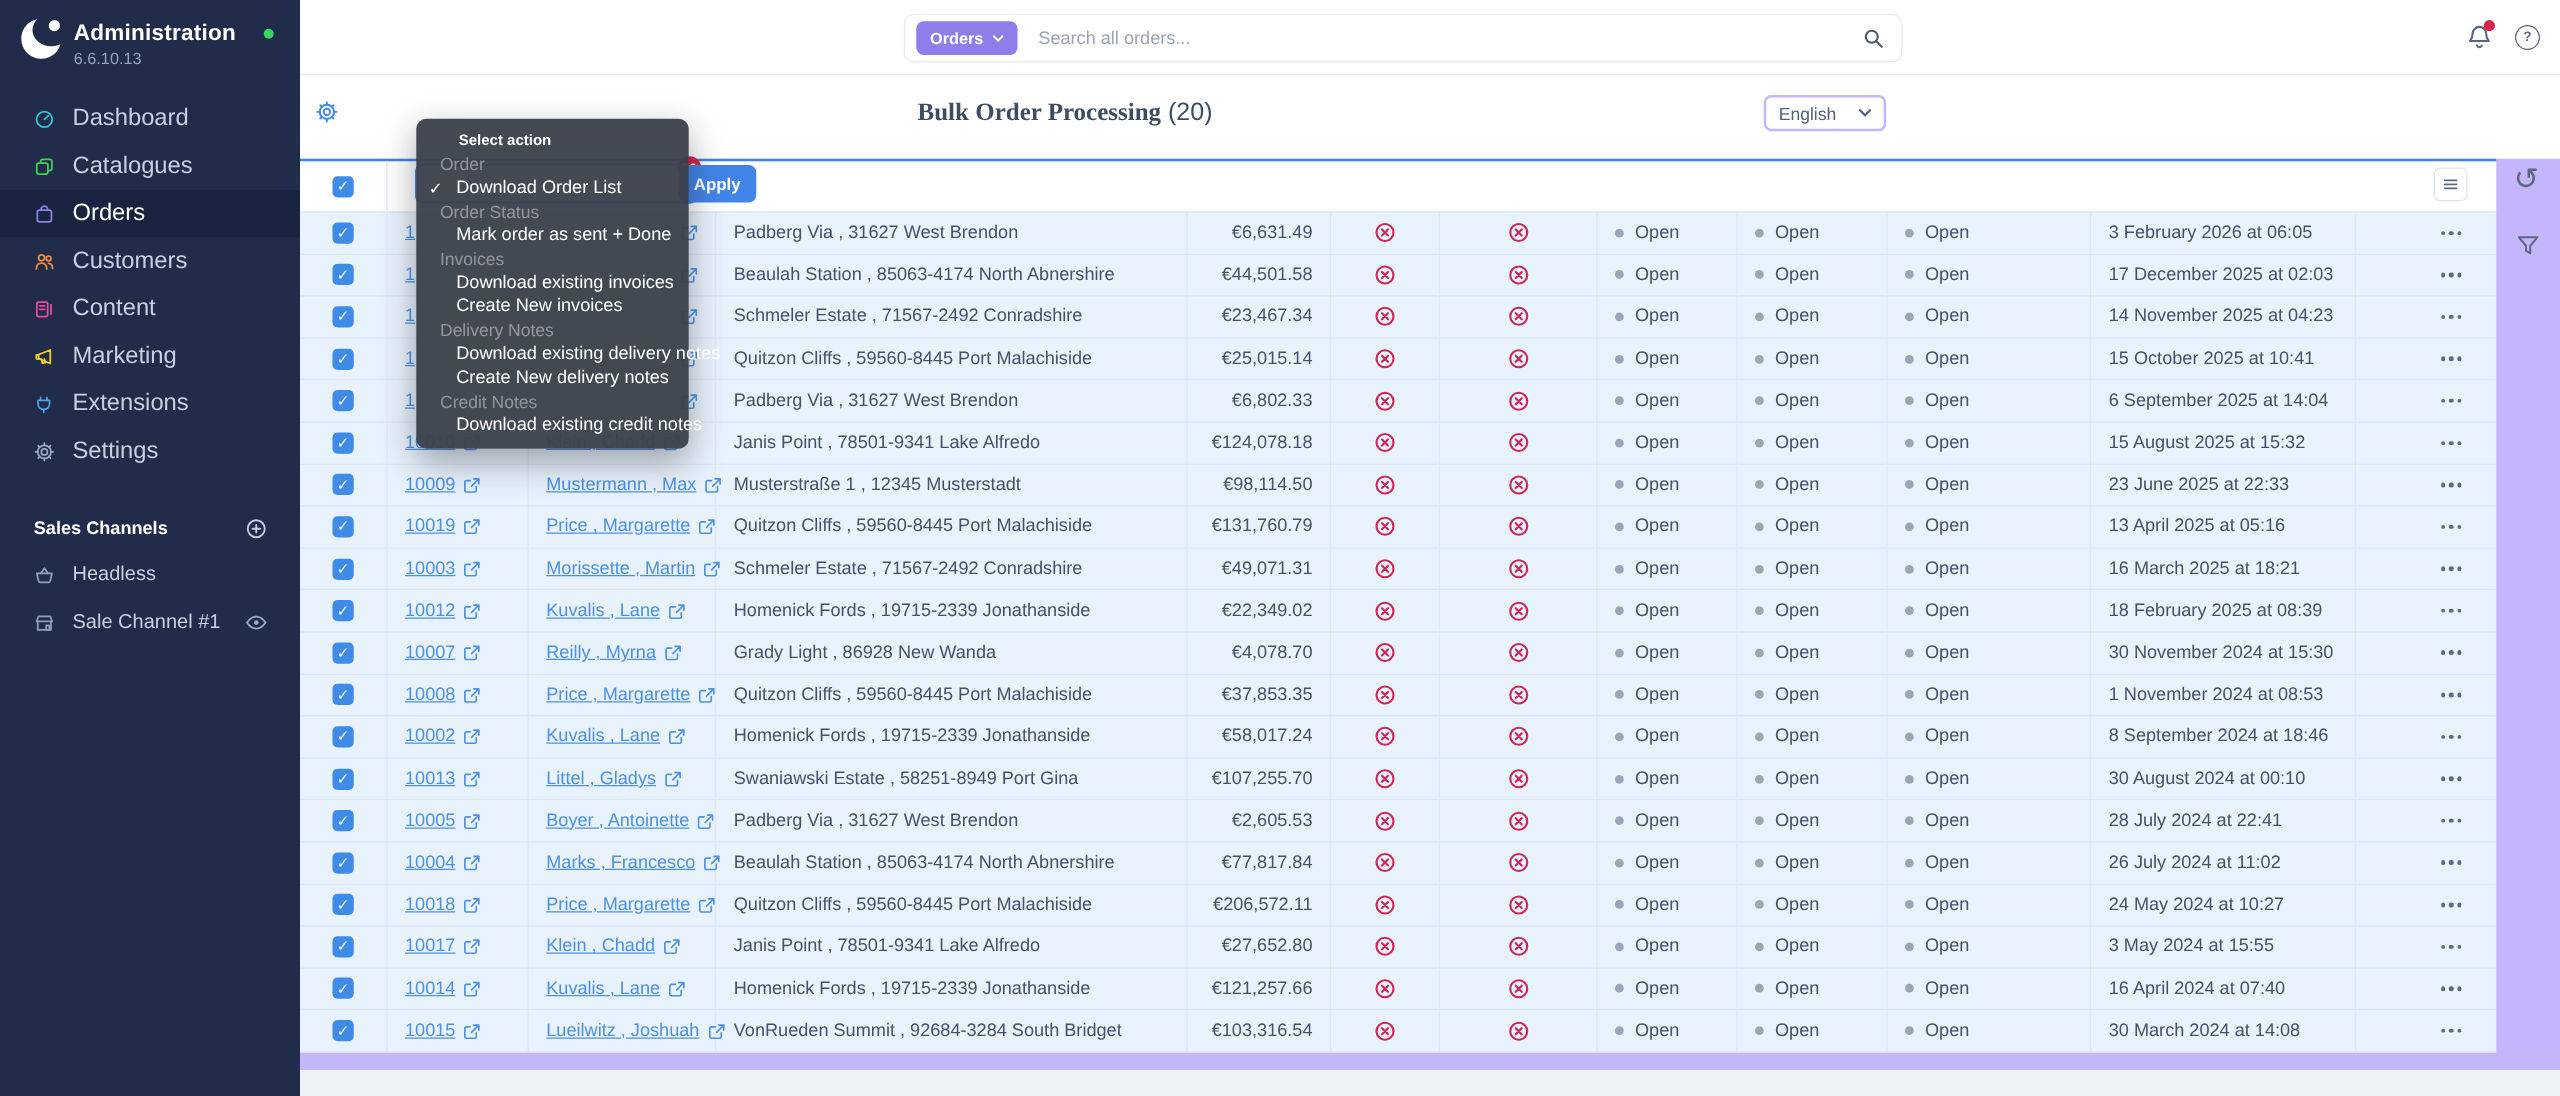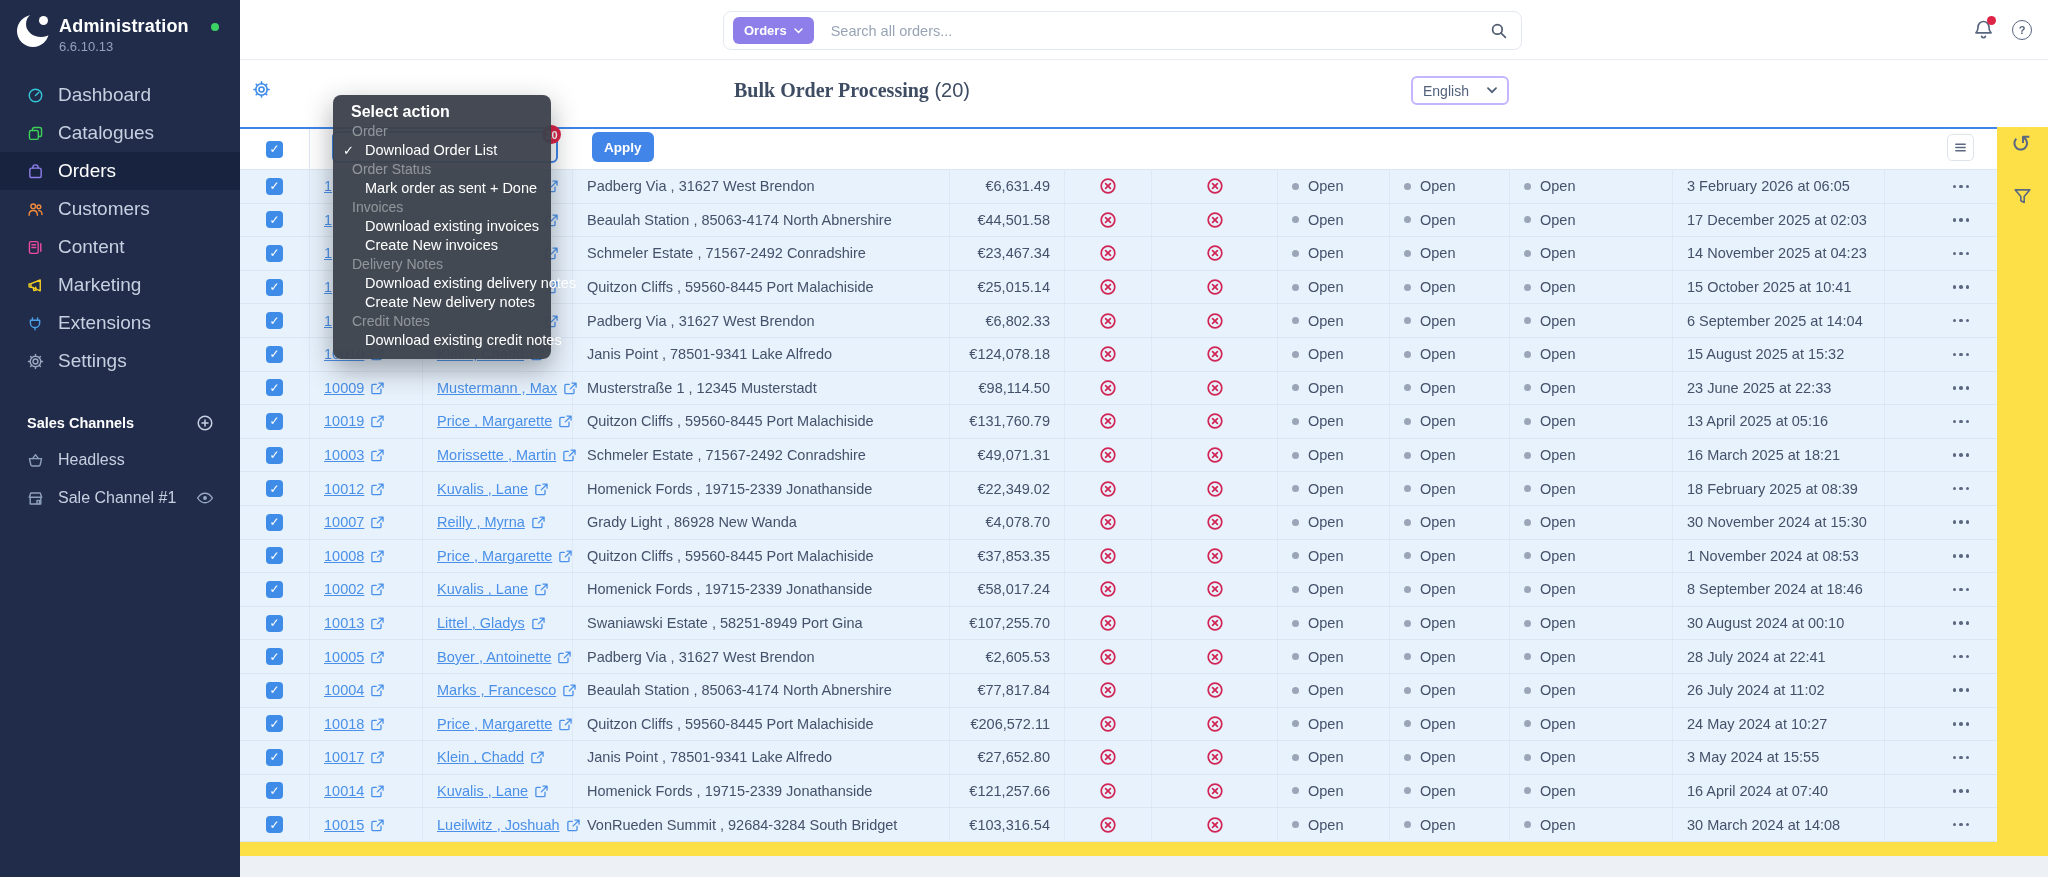--- a/index.html
+++ b/index.html
@@ -1,16 +1,16 @@
 <!DOCTYPE html>
 <html><head>
 <meta charset="utf-8">
 <style>
   html,body{margin:0;padding:0;overflow:hidden;}
-  .app{position:relative;width:2048px;height:877px;background:#fde047;
+  .app{position:relative;width:2048px;height:877px;background:#c4b5fd;
        font-family:"Liberation Sans",sans-serif;color:#44516a;overflow:hidden;}
 
   
   .sidebar{position:absolute;left:0;top:0;width:240px;height:877px;background:#202c4a;z-index:30;}
   .brand{position:relative;height:76px;}
   .logo{position:absolute;left:17px;top:15px;width:32px;height:32px;}
   .logo .c1{position:absolute;left:0;top:0;width:32px;height:32px;border-radius:50%;background:#fff;}
   .logo .c2{position:absolute;left:9px;top:-4px;width:30px;height:26px;border-radius:50%;background:#202c4a;}
   .logo .c3{position:absolute;left:22px;top:1px;width:9px;height:9px;border-radius:50%;background:#fff;}
   .brand-title{position:absolute;left:59px;top:16px;font-size:18px;font-weight:bold;color:#fff;letter-spacing:.2px;}
@@ -72,34 +72,34 @@
   .lnk{color:#4a90e8;text-decoration:underline;cursor:pointer;white-space:nowrap;}
   .elink{width:14px;height:14px;margin-left:6px;color:#4a90e8;flex:none;cursor:pointer;}
   .covered-spacer{width:101px;flex:none;}
   .xcirc{width:18px;height:18px;color:#d02555;}
   .odot{width:7px;height:7px;border-radius:50%;background:#9aa6b8;margin-right:9px;flex:none;}
   .dots{display:flex;gap:3px;cursor:pointer;}
   .dots i{width:3.5px;height:3.5px;border-radius:50%;background:#5b6880;}
   .bulk-select{position:absolute;left:332px;top:131px;width:226px;height:32px;background:#fff;border:2px solid #3d85e8;border-radius:6px;box-sizing:border-box;z-index:5;}
   .count-badge{position:absolute;left:542px;top:125px;width:19px;height:19px;border-radius:50%;background:#dd2346;color:#fff;
                font-size:11px;font-weight:bold;display:flex;align-items:center;justify-content:center;z-index:6;}
-  .apply-btn{position:absolute;left:592px;top:132px;height:30px;padding:0 12px;background:#4285e9;color:#fff;border:none;border-radius:6px;
+  .apply-btn{position:absolute;left:543px;top:132px;height:30px;padding:0 12px;background:#4285e9;color:#fff;border:none;border-radius:6px;
              font-size:13.5px;font-weight:bold;font-family:inherit;display:flex;align-items:center;cursor:pointer;z-index:7;}
   .grid-settings-btn{position:absolute;left:1947px;top:134px;width:27px;height:27px;border:1px solid #dfe4ec;border-radius:5px;background:#fff;
              display:flex;align-items:center;justify-content:center;color:#5a6882;cursor:pointer;box-sizing:border-box;z-index:5;}
   .grid-settings-btn .ic{width:15px;height:15px;display:flex;}
 
   
   .undo{position:absolute;left:2011px;top:132px;font-size:24px;color:#5a6882;cursor:pointer;line-height:1;}
   .filter{position:absolute;left:2013px;top:187px;width:19px;height:19px;color:#5a6882;cursor:pointer;}
 
   
   .menu{position:absolute;left:333px;top:95px;width:218px;background:rgba(60,66,76,0.96);border-radius:8px;
         box-shadow:0 10px 28px rgba(20,25,35,.38);padding:7px 0 9px 0;z-index:20;}
-  .menu-title{height:20px;line-height:20px;padding-left:18px;color:#fff;font-size:16px;font-weight:bold;}
+  .menu-title{height:20px;line-height:20px;padding-left:34px;color:#fff;font-size:12px;font-weight:bold;}
   .menu-group{height:19px;line-height:19px;padding-left:19px;color:rgba(255,255,255,.42);font-size:14px;}
   .menu-item{height:19px;line-height:19px;padding-left:32px;color:#fff;font-size:14.5px;position:relative;cursor:pointer;white-space:nowrap;}
   .menu-item .chk{position:absolute;left:10px;top:0;font-size:13px;color:#fff;}
 
   .bottom-strip{position:absolute;left:240px;top:856px;width:1808px;height:21px;background:#edf1f6;}
   .ic svg,.elink svg,.xcirc svg,.mag svg,.bell svg,.filter svg,.grid-gear svg,.chev svg,.eye svg{width:100%;height:100%;display:block;}
 </style>
 </head>
 <body>
 

